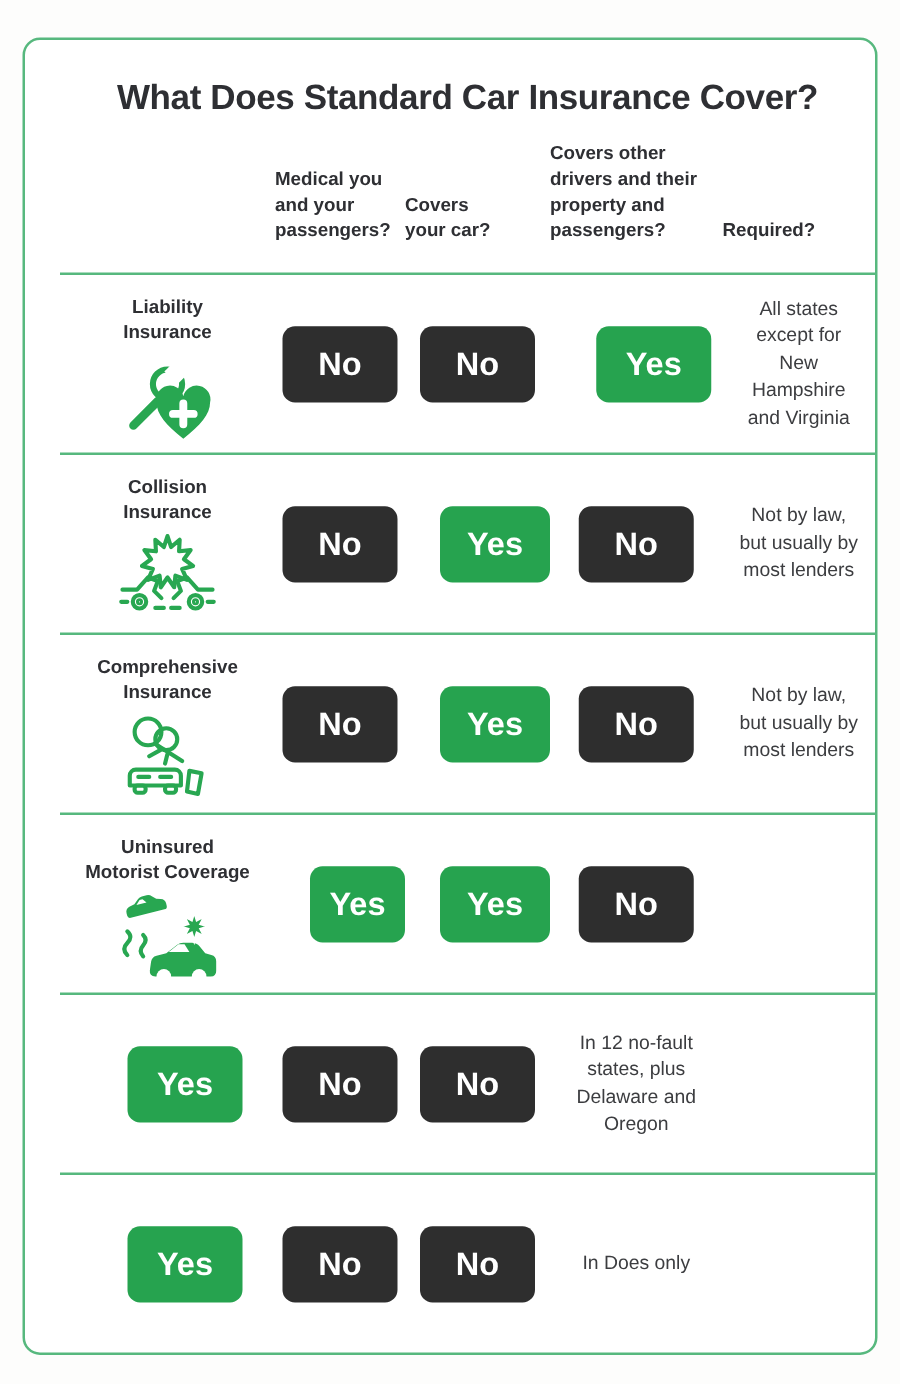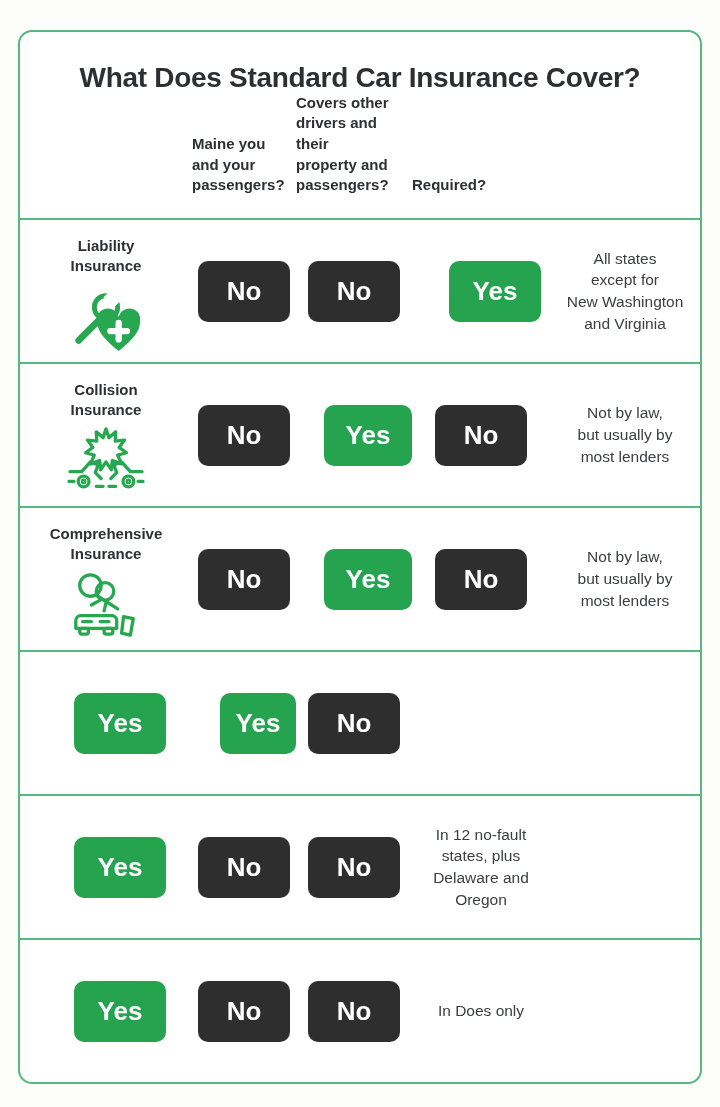--- a/index.html
+++ b/index.html
@@ -11,20 +11,21 @@
   body{
     background:var(--bg);
     font-family:"Liberation Sans","DejaVu Sans",sans-serif;
     color:var(--text);
     width:720px;height:1107px;overflow:hidden;
   }
   .card{
     width:684px;margin:30px 0 0 18px;
     background:#ffffff;border:2px solid var(--line);border-radius:14px;
     overflow:hidden;
+    padding-left:28px;
   }
   .header-section{height:186px;position:relative;}
   .title{
     padding-top:30px;text-align:center;
     font-size:28px;font-weight:bold;letter-spacing:-0.3px;color:var(--text);
   }
   .col-heads{
     position:absolute;left:0;right:0;bottom:0;
     display:grid;grid-template-columns:172px 104px 116px 138px 1fr;
     align-items:end;padding-bottom:22px;
@@ -63,23 +64,25 @@
 </style>
 </head>
 <body>
 
 <div class="card">
 
   <div class="header-section">
     <div class="title">What Does Standard Car Insurance Cover?</div>
     <div class="col-heads">
       <div class="col-head"></div>
-      <div class="col-head">Maine you
+      <div class="col-head">Medical you
 and your
 passengers?</div>
+      <div class="col-head">Covers
+your car?</div>
       <div class="col-head">Covers other
 drivers and their
 property and
 passengers?</div>
       <div class="col-head">Required?</div>
     </div>
   </div>
 
   <div class="data-row">
     <div class="type-cell">
@@ -99,21 +102,21 @@
         <div class="badge no">No</div>
       </div>
     <div class="badge-wrap">
         <div class="badge no">No</div>
       </div>
     <div class="badge-wrap">
         <div class="badge yes">Yes</div>
       </div>
     <div class="req-cell">All states
 except for
-New Washington
+New Hampshire
 and Virginia</div>
   </div>
 
   <div class="data-row">
     <div class="type-cell">
       <div class="type-name">Collision
 Insurance</div>
       <div class="type-icon">
         <svg viewBox="0 0 80 76" xmlns="http://www.w3.org/2000/svg" fill="none" stroke="currentColor" stroke-width="3.4" stroke-linecap="round" stroke-linejoin="round">
           <path d="M40 5 L43 14 L50 8 L49.5 17.5 L59 16.5 L53.5 24 L61 29.5 L52 32 L56 41 L46.5 37.5 L45.5 47 L40 39 L34.5 47 L33.5 37.5 L24 41 L28 32 L19 29.5 L26.5 24 L21 16.5 L30.5 17.5 L30 8 L37 14 Z"></path>
@@ -166,20 +169,39 @@
       </div>
     <div class="badge-wrap">
         <div class="badge no">No</div>
       </div>
     <div class="req-cell">Not by law,
 but usually by
 most lenders</div>
   </div>
 
   <div class="data-row">
+    <div class="type-cell">
+      <div class="type-name">Uninsured
+Motorist Coverage</div>
+      <div class="type-icon">
+        <svg viewBox="0 0 80 76" xmlns="http://www.w3.org/2000/svg">
+          <g transform="rotate(-14 18 12)">
+            <path d="M5 16 q0 -3.5 3.5 -4.5 l4.5 -1 4 -3.5 q1.5 -1.3 3.5 -1.3 h4 q2.5 0 4 1.8 l3 3 3.5 1 q3.5 1 3.5 4.5 v2 q0 2.5 -2.5 2.5 h-28.5 q-2.5 0 -2.5 -2.5 z" fill="currentColor"></path>
+            <path d="M18 8 l-3.5 3.5 h8.5 l-2.5 -3.5 z" fill="#ffffff"></path>
+          </g>
+          <path d="M7 34 q5 4.5 0 9.5 q-5 5 0 10" fill="none" stroke="currentColor" stroke-width="3.4" stroke-linecap="round"></path>
+          <path d="M20 37 q4 4 0 8.5 q-4 4.5 0 9" fill="none" stroke="currentColor" stroke-width="3.4" stroke-linecap="round"></path>
+          <path d="M30 71 q-5 0 -4.5 -5 l1 -7 q0.5 -4 4.5 -5 l8 -2 9 -7 q2 -1.6 5 -1.6 h7 q4 0 6.5 3 l4.5 5.6 5 1.5 q4 1 4 5 v8 q0 4.5 -4.5 4.5 z" fill="currentColor"></path>
+          <path d="M41 51 l8 -6.5 h5 l4 6.5 z" fill="#ffffff"></path>
+          <circle cx="37" cy="71" r="6" fill="#ffffff"></circle>
+          <circle cx="66" cy="71" r="6" fill="#ffffff"></circle>
+          <polygon points="62,18 64.1,24.9 70.5,21.5 67.1,27.9 74,30 67.1,32.1 70.5,38.5 64.1,35.1 62,42 59.9,35.1 53.5,38.5 56.9,32.1 50,30 56.9,27.9 53.5,21.5 59.9,24.9" fill="currentColor" stroke="#ffffff" stroke-width="2"></polygon>
+        </svg>
+      </div>
+    </div>
     <div class="badge-wrap">
         <div class="badge yes">Yes</div>
       </div>
     <div class="badge-wrap">
         <div class="badge yes">Yes</div>
       </div>
     <div class="badge-wrap">
         <div class="badge no">No</div>
       </div>
   </div>

